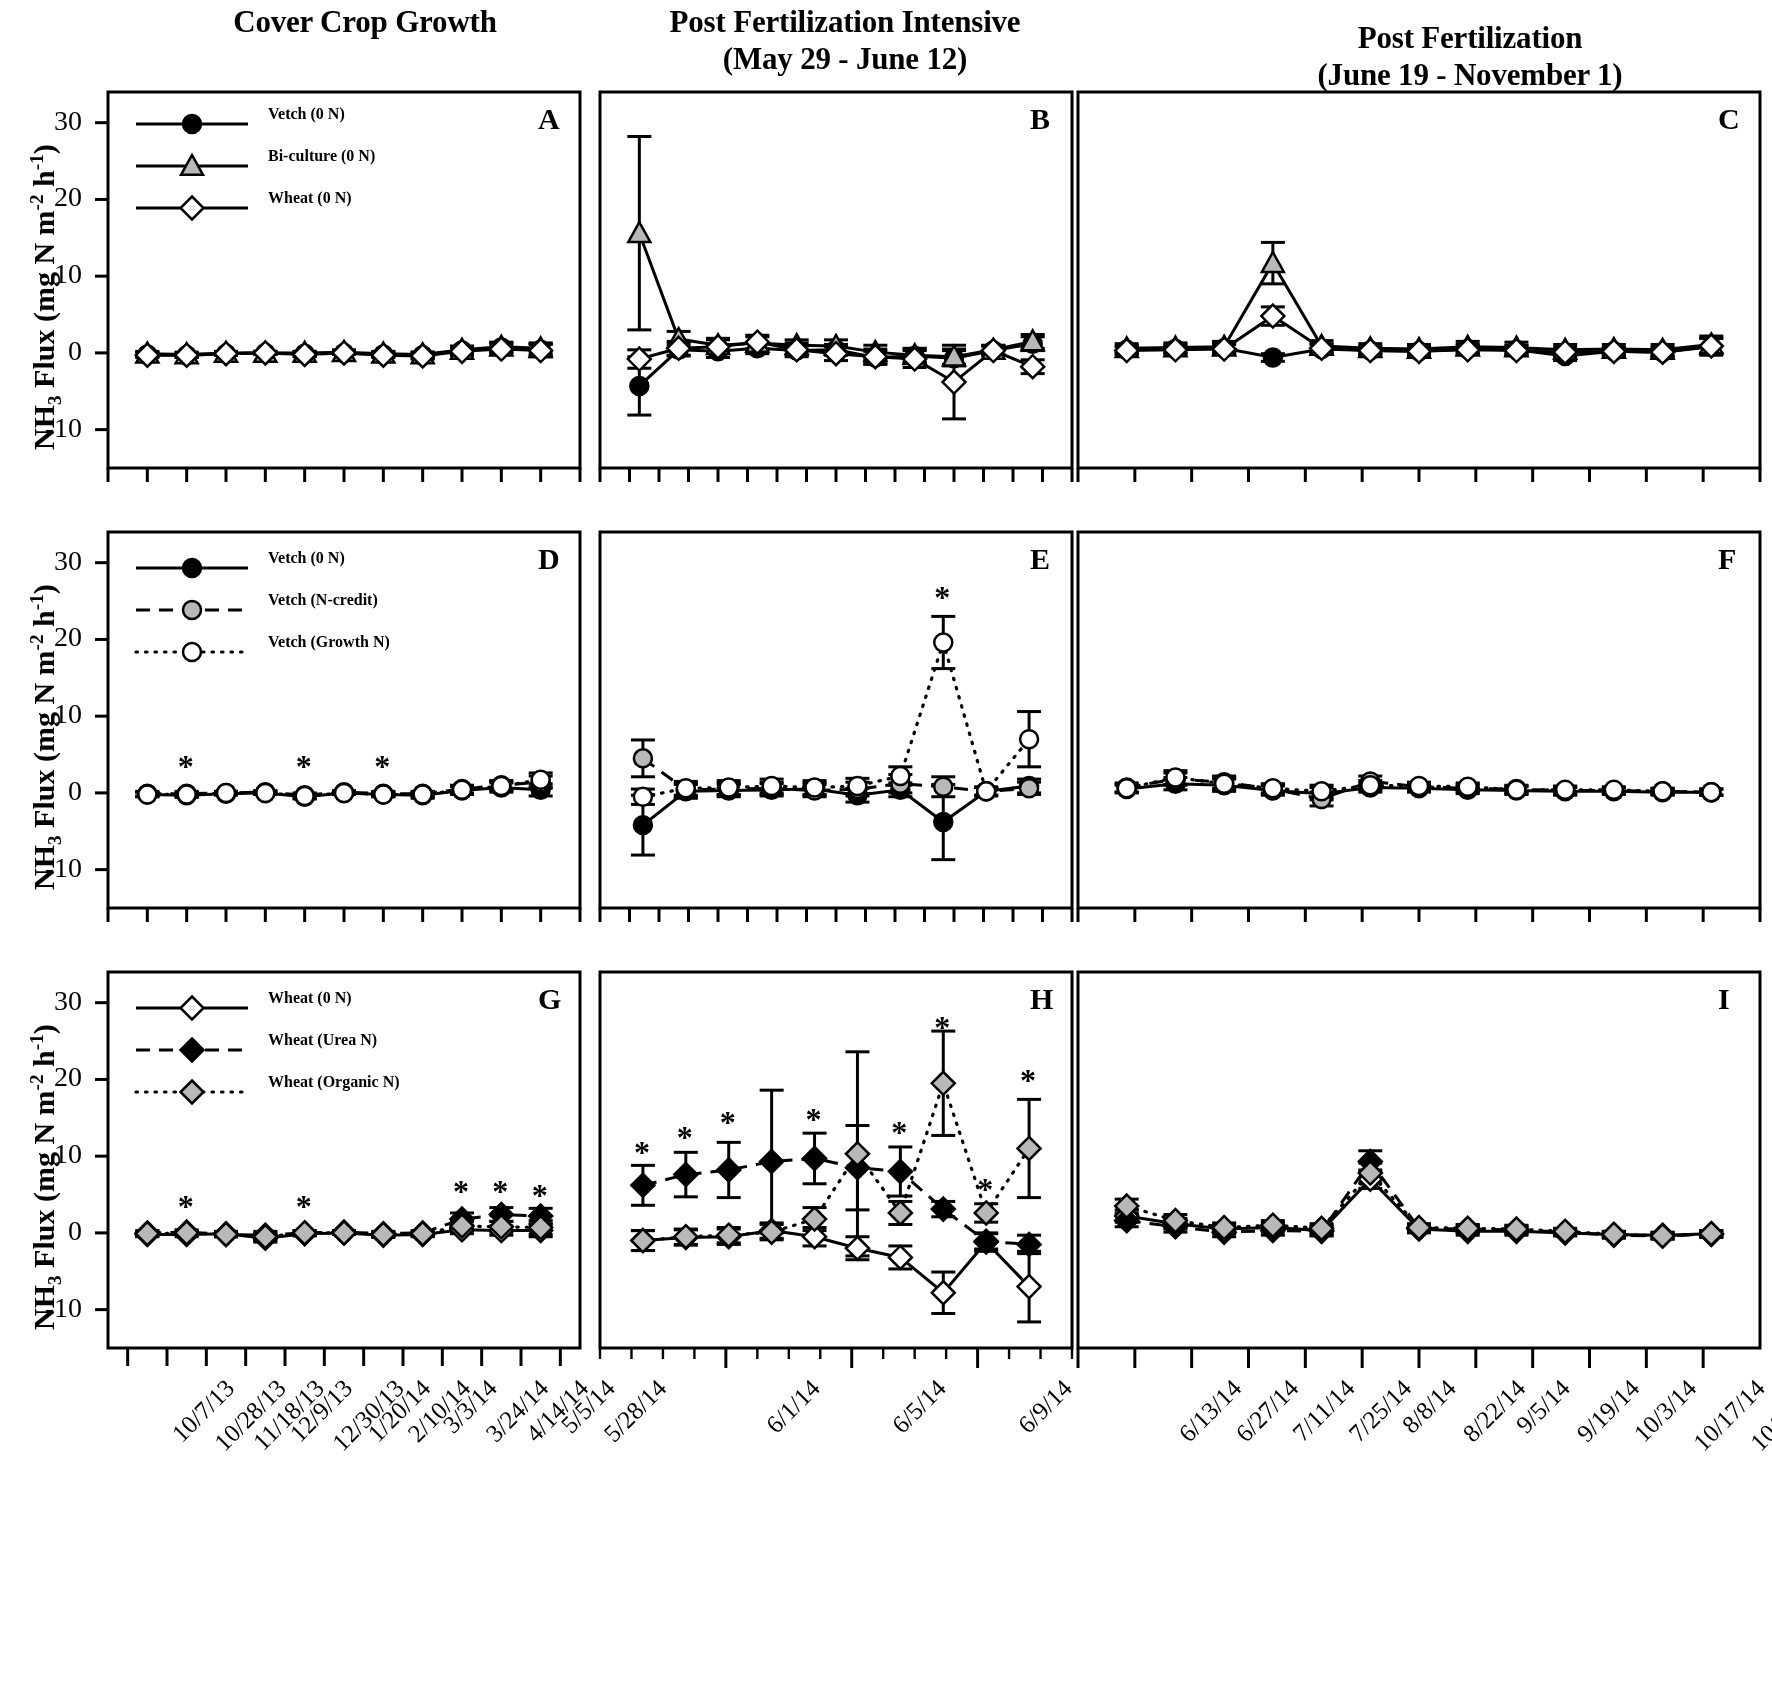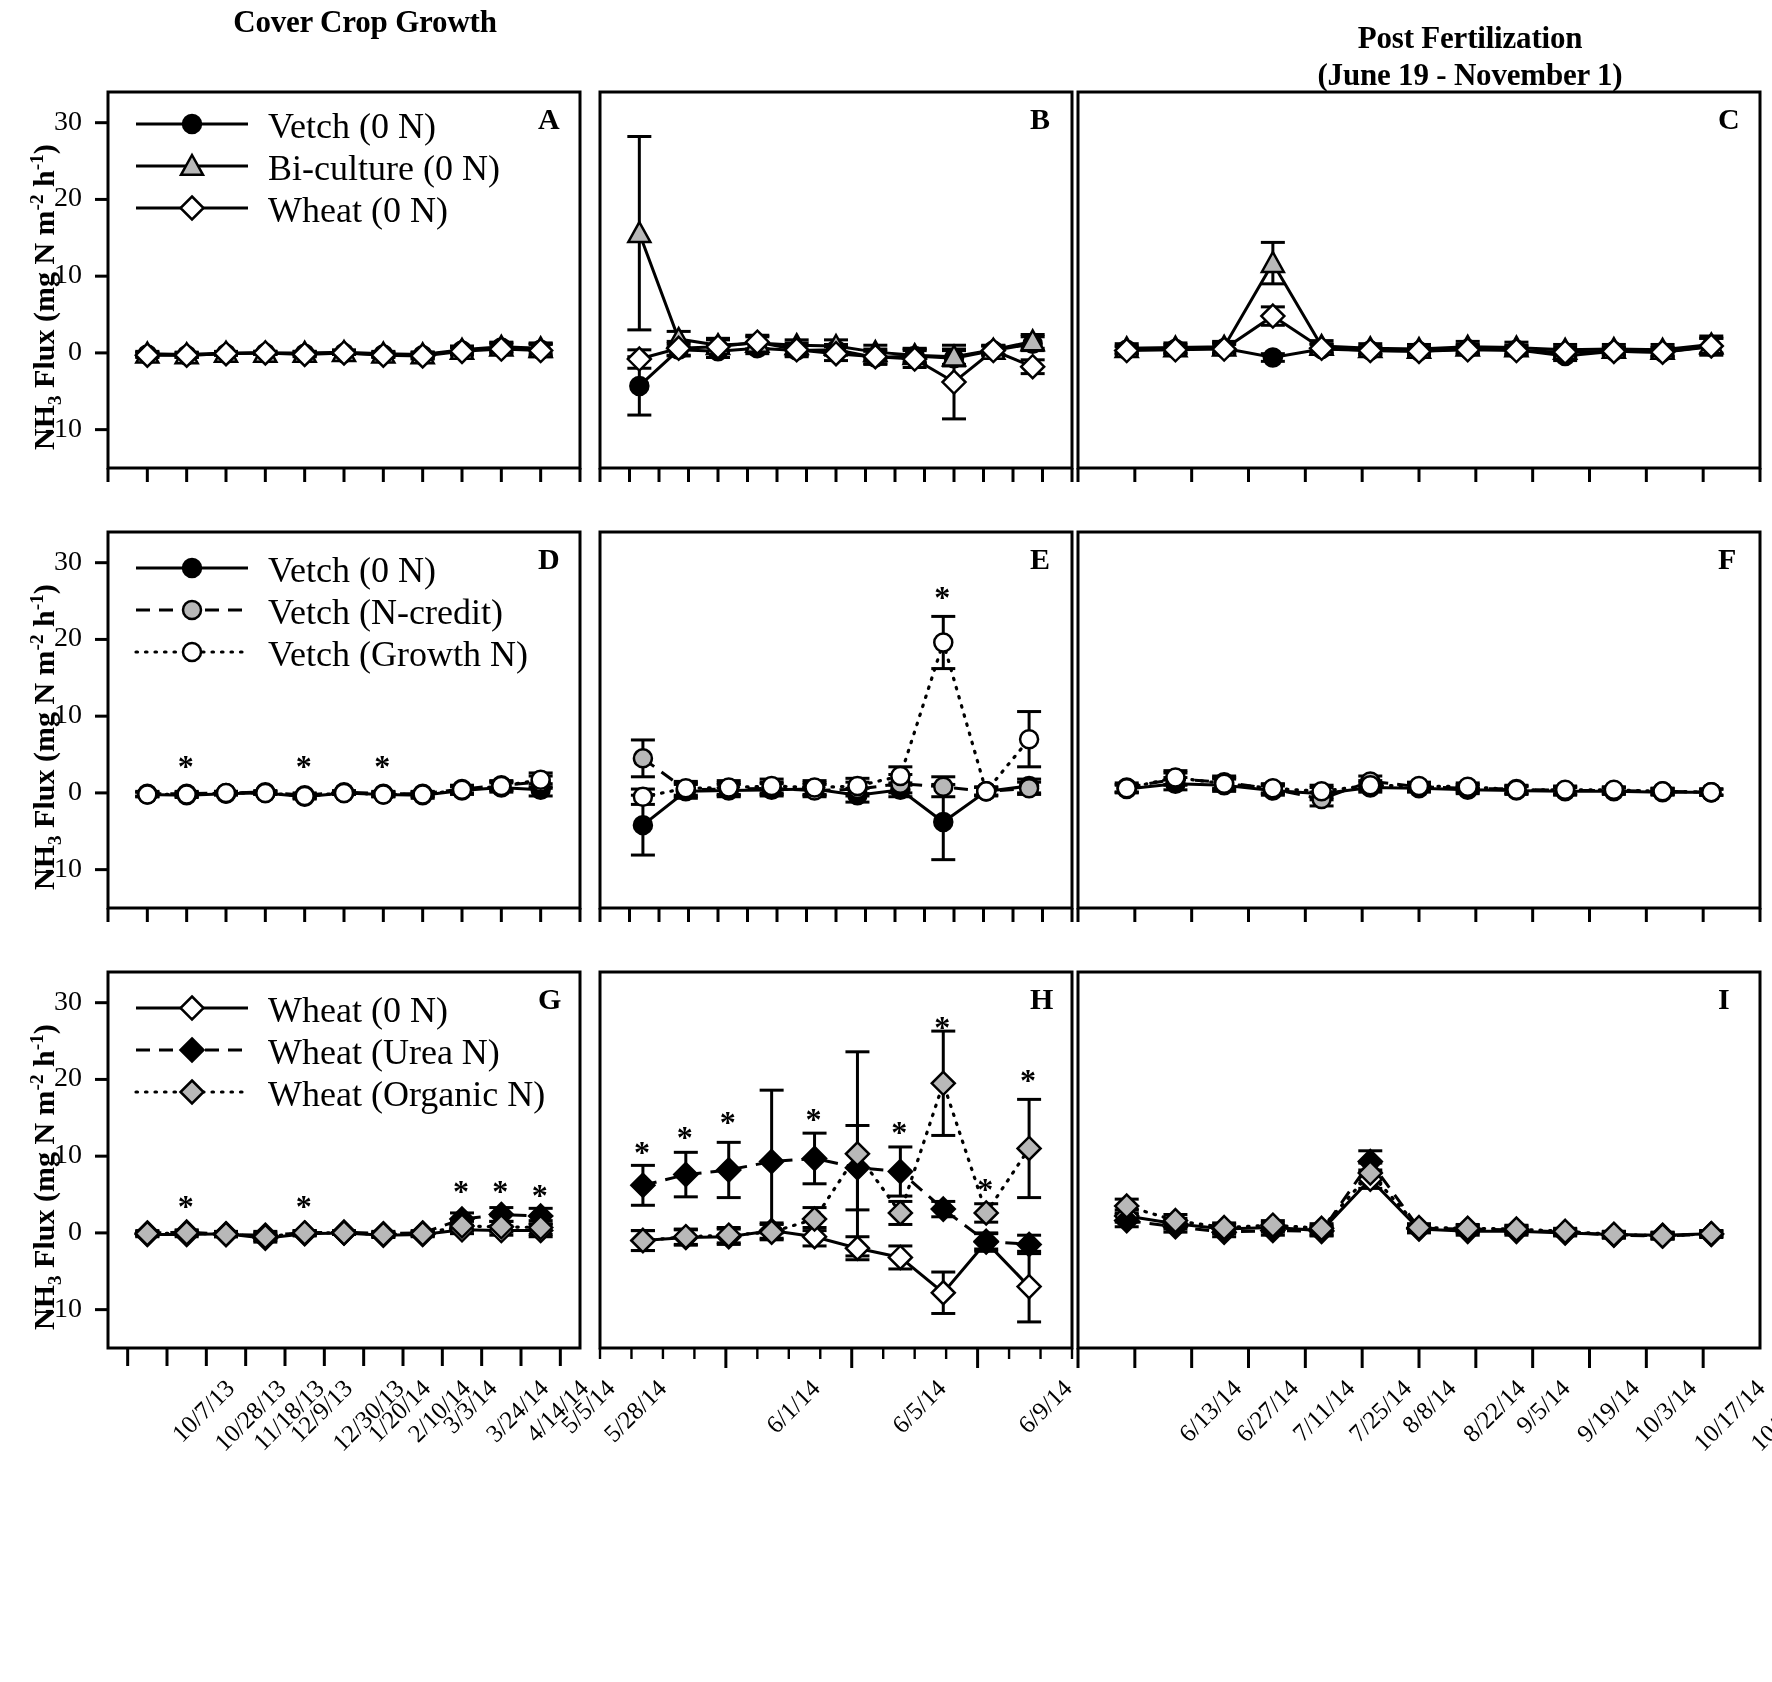--- a/index.html
+++ b/index.html
@@ -49,22 +49,22 @@
   .xtick-lbl {
     position: absolute;
     font-size: 25px;
     white-space: nowrap;
     transform-origin: 100% 0%;
     transform: rotate(-45deg);
     text-align: right;
   }
   .legend-text {
     position: absolute;
-    font-weight: normal;
-    font-size: 36px;
+    font-weight: bold;
+    font-size: 16px;
     white-space: nowrap;
   }
   svg { display: block; }
   .frame {
     fill: none; stroke: #000; stroke-width: 3;
   }
   .tickmark { stroke:#000; stroke-width:3; }
   .tickmark-minor { stroke:#000; stroke-width:2.4; }
   .ser-solid  { fill:none; stroke:#000; stroke-width:3; }
   .ser-dash   { fill:none; stroke:#000; stroke-width:3; stroke-dasharray:14 9; }
@@ -78,20 +78,24 @@
     font-family:"Liberation Serif", serif;
   }
 </style>
 </head>
 <body>
 
 <div id="figure">
 
   <div class="col-title" style="left:145px; top:4px; width:440px;">
     <div>Cover Crop Growth</div>
+  </div>
+  <div class="col-title" style="left:610px; top:4px; width:470px;">
+    <div>Post Fertilization Intensive</div>
+    <div>(May 29 - June 12)</div>
   </div>
   <div class="col-title" style="left:1250px; top:4px; width:440px;margin-top:16px;">
     <div>Post Fertilization</div>
     <div>(June 19 - November 1)</div>
   </div>
 
   <div class="ylabel" style="left:26px; top:450px;">
     NH<sub>3</sub> Flux (mg N m<sup>-2</sup> h<sup>-1</sup>)
   </div>
   <div class="ylabel" style="left:26px; top:890px;">

